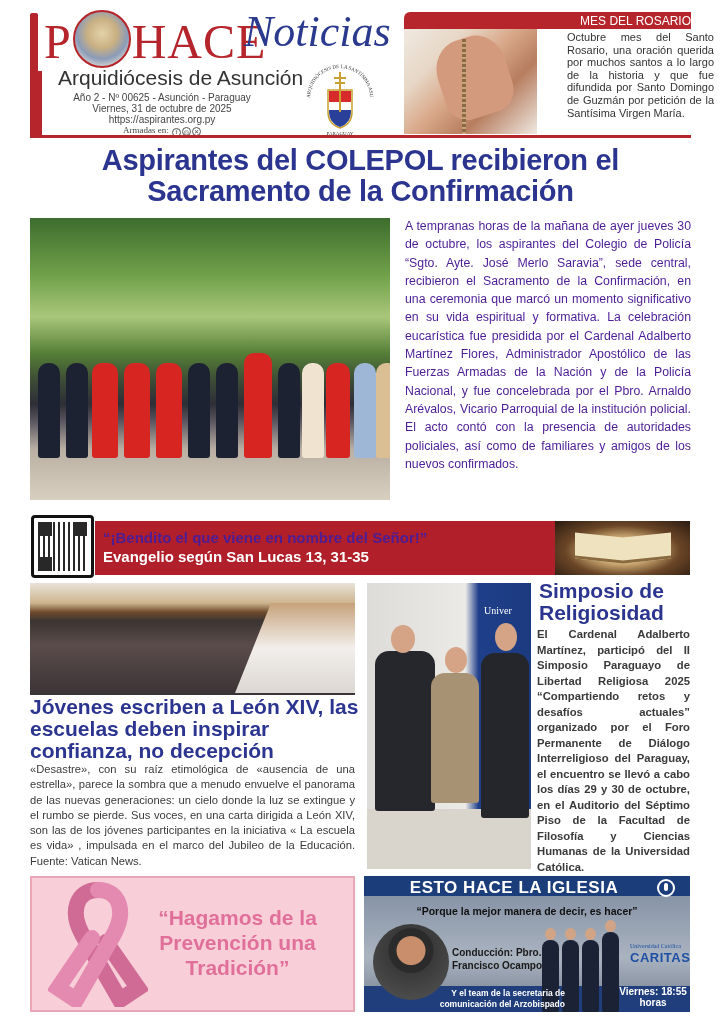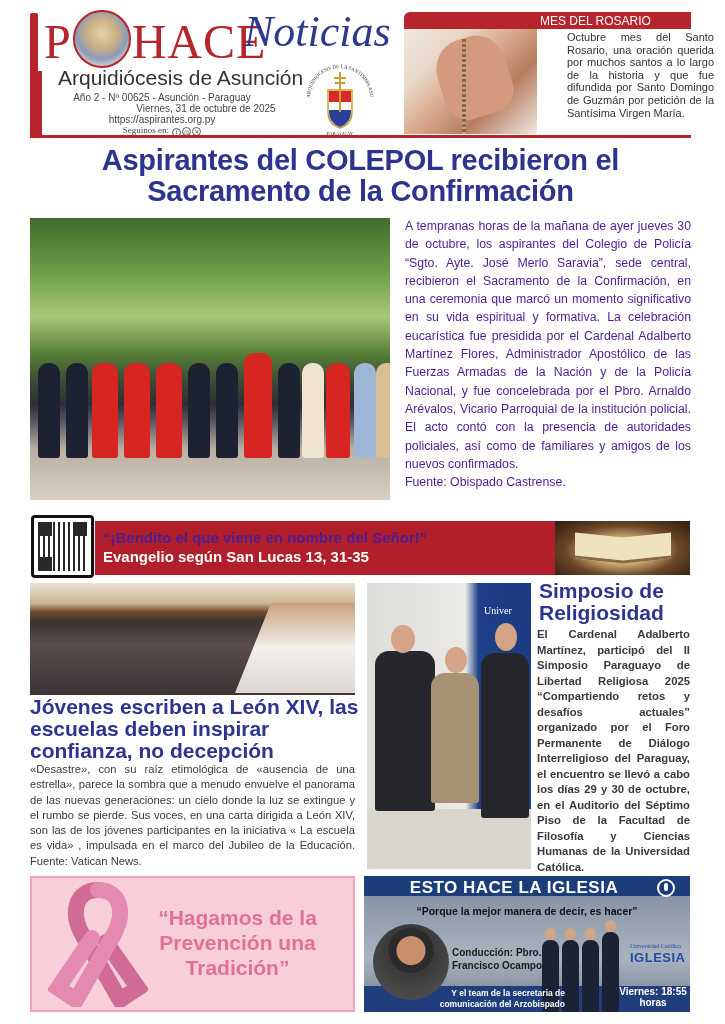--- a/index.html
+++ b/index.html
@@ -18,21 +18,21 @@
   .mast-line { font-size: 10px; color: #444; text-align: center; width: 240px; left: 42px; white-space: nowrap; }
   .seguinos { font-family: "Liberation Serif", serif; font-size: 9px; }
   .soc-ic { display: inline-flex; width: 9px; height: 9px; border: 1px solid #555; border-radius: 50%; font-size: 6px; align-items: center; justify-content: center; margin-left: 1px; vertical-align: -1px; }
 
   #seal { left: 300px; top: 60px; width: 80px; height: 76px; }
   #rosario-photo { left: 404px; top: 17px; width: 133px; height: 117px;
      background: linear-gradient(135deg, #f1ece6 0%, #e7d7c6 30%, #d9a88a 50%, #b77d5f 70%, #efe9e2 100%); border-top-left-radius: 6px; overflow: hidden; }
   #rosario-photo .hands { position: absolute; left: 35px; top: 20px; width: 70px; height: 80px; border-radius: 40% 40% 30% 30%; background: #d49a7d; transform: rotate(-18deg); }
   #rosario-photo .beads { position: absolute; left: 58px; top: 22px; width: 4px; height: 95px; background: repeating-linear-gradient(#8b6a44 0 3px, #c7a27a 3px 5px); }
   #rosario-head { left: 404px; top: 12px; width: 287px; height: 17px; background: #b5252b; border-top-left-radius: 6px; }
-  .rosario-title { left: 540px; top: 13px; width: 151px; text-align: left; font-size: 12px; color: #fff; line-height: 16px; }
+  .rosario-title { left: 540px; top: 13px; width: 151px; text-align: right; font-size: 12px; color: #fff; line-height: 16px; }
   .rosario-text { left: 567px; top: 31px; width: 147px; font-size: 11px; line-height: 12.6px; color: #333; text-align: justify; }
 
   
   .headline-main { left: 30px; top: 145px; width: 661px; text-align: center; font-size: 29px; font-weight: bold; color: #2b3590; line-height: 31px; letter-spacing: -0.3px; }
   #main-photo { left: 30px; top: 218px; width: 360px; height: 282px; overflow: hidden;
      background: linear-gradient(180deg, #3e6d2e 0%, #6fa049 20%, #a9c77a 35%, #557f37 48%, #3c4a36 58%, #2e2e36 66%, #5a5560 72%, #b9b0a3 82%, #d8cfc0 100%); }
   #main-photo .person { position: absolute; bottom: 42px; width: 22px; height: 95px; border-radius: 10px 10px 3px 3px; }
   .main-text { left: 405px; top: 217px; width: 286px; font-size: 12.3px; line-height: 18.3px; color: #4c1d95; text-align: justify; }
 
   
@@ -96,24 +96,24 @@
 <body>
 
 <div id="mast-bar" class="abs"></div>
 
 <div class="abs portal-title">
   <span>P</span><span class="o-circle"></span><span>HACE</span>
 </div>
 <div class="abs noticias-title">Noticias</div>
 <div class="abs arqui">Arquidiócesis de Asunción</div>
 <div class="abs mast-line" style="top:92px;">Año 2 - Nº 00625 - Asunción - Paraguay</div>
-<div class="abs mast-line" style="top:103px;margin-left:44px;">Viernes, 31 de octubre de 2025</div>
+<div class="abs mast-line" style="top:103px;">Viernes, 31 de octubre de 2025</div>
 <div class="abs mast-line" style="top:114px;">https://aspirantes.org.py</div>
 <div class="abs mast-line seguinos" style="top:125px;">
-  <span>Seguinos en:</span>
+  <span>Armadas en:</span>
   <span class="soc-ic">f</span><span class="soc-ic">◎</span><span class="soc-ic">✕</span>
 </div>
 
 <div id="seal" class="abs">
   <svg width="80" height="76" viewBox="0 0 80 76">
     <defs>
         <path id="arcTop" d="M10,38 A30,30 0 0 1 70,38"></path>
       </defs>
     <text font-size="5" fill="#333" font-family="Liberation Serif, serif"><textPath href="#arcTop">ARQUIDIÓCESIS DE LA SANTÍSIMA ASUNCIÓN</textPath></text>
     <path d="M28,30 L52,30 L52,52 Q52,64 40,68 Q28,64 28,52 Z" fill="#fff" stroke="#c9a130" stroke-width="1.5"></path>
@@ -150,21 +150,20 @@
   <div class="person" style="left:214px;background:#d72521;width:28px;height:105px;"></div>
   <div class="person" style="left:248px;background:#1d2233;"></div>
   <div class="person" style="left:272px;background:#f0e4d0;"></div>
   <div class="person" style="left:296px;background:#d72521;width:24px;"></div>
   <div class="person" style="left:324px;background:#9fb7d6;"></div>
   <div class="person" style="left:346px;background:#d9bf93;"></div>
 </div>
 
 <div class="abs main-text">
   <p>A tempranas horas de la mañana de ayer jueves 30 de octubre, los aspirantes del Colegio de Policía “Sgto. Ayte. José Merlo Saravia”, sede central, recibieron el Sacramento de la Confirmación, en una ceremonia que marcó un momento significativo en su vida espiritual y formativa. La celebración eucarística fue presidida por el Cardenal Adalberto Martínez Flores, Administrador Apostólico de las Fuerzas Armadas de la Nación y de la Policía Nacional, y fue concelebrada por el Pbro. Arnaldo Arévalos, Vicario Parroquial de la institución policial. El acto contó con la presencia de autoridades policiales, así como de familiares y amigos de los nuevos confirmados.</p>
-  <p style="text-align:left;">Fuente: Obispado Castrense.</p>
 </div>
 
 <div id="gospel-banner" class="abs"></div>
 <div id="qr-box" class="abs">
     <div class="qr"></div>
   </div>
 <div class="abs gospel-line1">“¡Bendito el que viene en nombre del Señor!”</div>
 <div class="abs gospel-line2">Evangelio según San Lucas 13, 31-35</div>
 <div id="bible-img" class="abs">
   <div class="page" style="left:20px;transform:skewY(6deg);"></div>
@@ -207,15 +206,15 @@
 <div class="abs radio-quote">“Porque la mejor manera de decir, es hacer”</div>
 <div id="host-photo" class="abs"></div>
 <div class="abs radio-host">Conducción: Pbro. Francisco Ocampos</div>
 <div id="team-photo" class="abs">
   <div class="tp" style="left:2px;"></div>
   <div class="tp" style="left:22px;"></div>
   <div class="tp" style="left:42px;"></div>
   <div class="tp" style="left:62px;height:80px;"></div>
 </div>
 <div class="abs caritas-small">Universidad Católica</div>
-<div class="abs caritas">IGLESIA</div>
+<div class="abs caritas">CARITAS</div>
 <div class="abs radio-team">Y el team de la secretaria de comunicación del Arzobispado</div>
 <div class="abs radio-day">Viernes: 18:55 horas</div>
 
 </body></html>

